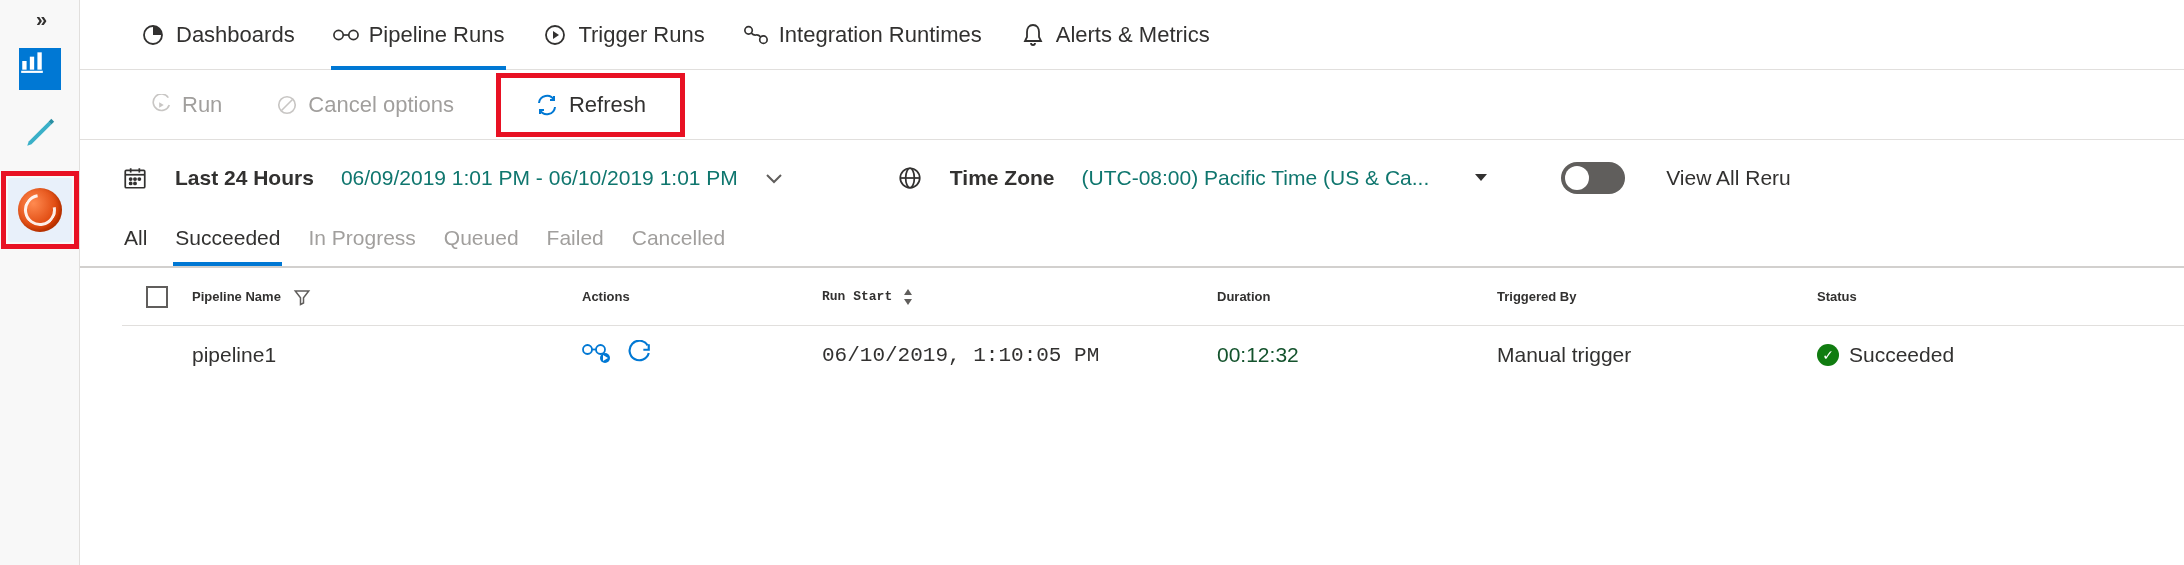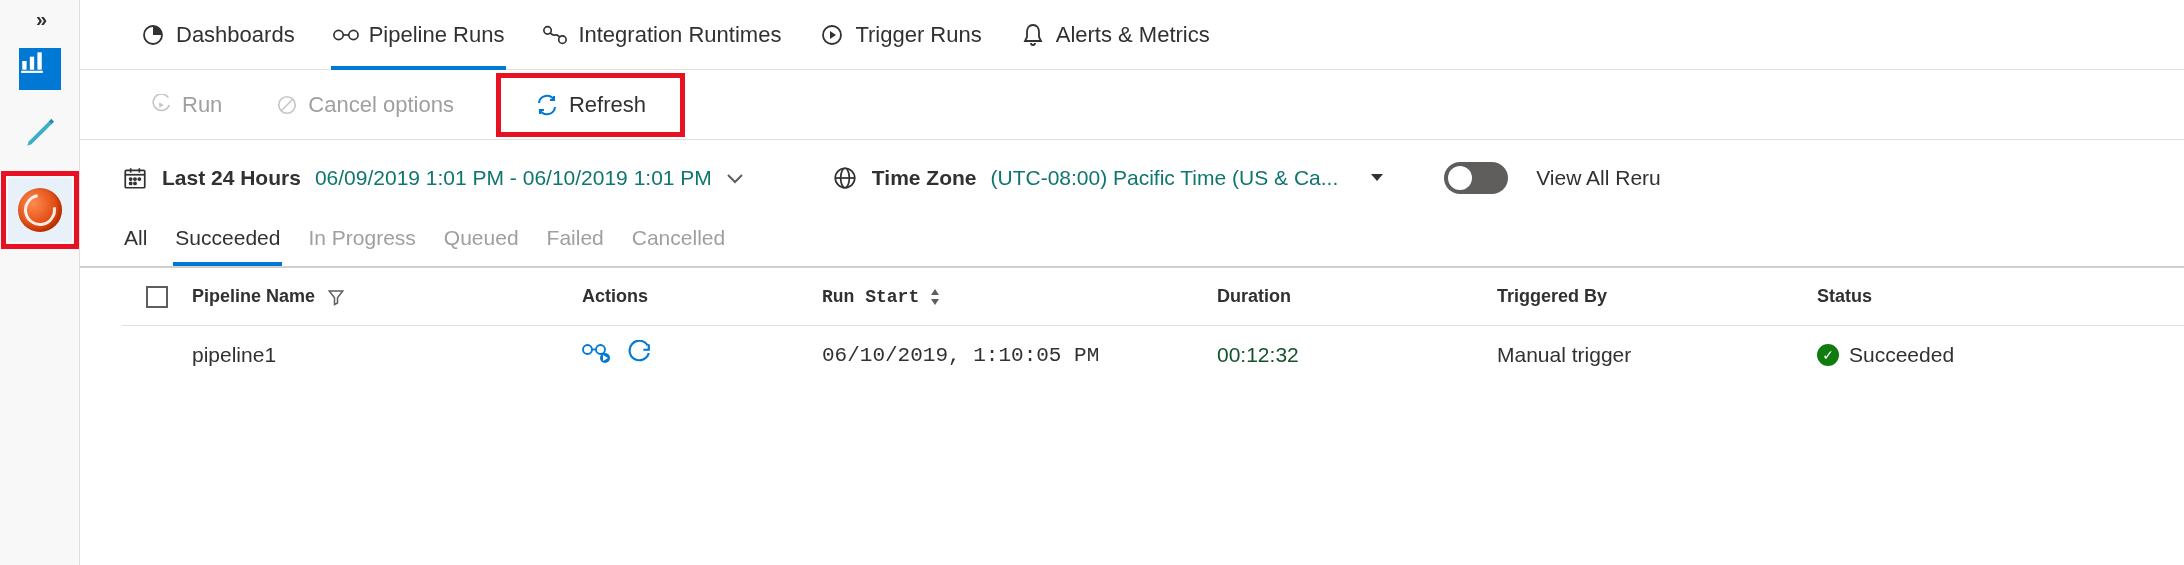--- a/index.html
+++ b/index.html
@@ -87,21 +87,21 @@
     padding: 8px 12px;
   }
   .tool-btn.enabled { color: #323130; }
   .refresh-highlight {
     border: 5px solid #e81123;
     padding: 6px 22px;
   }
   .refresh-icon { color: #0078d4; }
 
   .filterbar {
-    display:flex; align-items:center; gap: 14px;
+    display:flex; align-items:center; gap: 27px;
     padding: 22px 28px 22px 42px;
     font-size: 21px;
   }
   .filterbar .label { font-weight: 600; }
   .filterbar .muted { color: #0f766e; }
   .filterbar .spacer { flex: 0 0 60px; }
   .dropdown-caret { margin: 0 6px 0 18px; }
   .toggle {
     width: 64px; height: 32px; border-radius: 16px;
     background: #605e5c; position: relative;
@@ -118,21 +118,21 @@
     padding: 0 28px 0 42px;
     border-bottom: 2px solid #d2d0ce;
     font-size: 21px;
   }
   .status-tab { color: #a19f9d; padding: 10px 2px 12px 2px; border-bottom: 4px solid transparent; }
   .status-tab.active { color: #323130; border-bottom-color: #0078d4; }
   .status-tab.first { color: #323130; }
 
   .table { display:flex; flex-direction:column; padding-left: 42px; }
   .thead, .trow { display:flex; align-items:center; }
-  .thead { height: 58px; border-bottom: 1px solid #e1dfdd; font-weight:600; font-size: 18px; }
+  .thead { height: 58px; border-bottom: 1px solid #e1dfdd; font-weight:600; font-size: 13px; }
   .trow { height: 58px; font-size: 21px; }
   .col-chk { width: 70px; display:flex; justify-content:center; }
   .col-name { width: 390px; display:flex; align-items:center; gap:12px; }
   .col-actions { width: 240px; }
   .col-runstart { width: 395px; display:flex; align-items:center; gap:10px;font-family:Liberation Mono, monospace; }
   .col-duration { width: 280px; }
   .col-trigger { width: 320px; }
   .col-status { width: 200px; display:flex; align-items:center; gap:10px; }
   .duration-val { color: #14532d; }
   .checkbox-box { width:22px; height:22px; border:2px solid #605e5c; }
@@ -190,36 +190,36 @@
           <svg width="28" height="22" viewBox="0 0 28 22" fill="none" stroke="#323130" stroke-width="1.8">
               <rect x="1" y="6" width="10" height="10" rx="5"></rect>
               <rect x="17" y="6" width="10" height="10" rx="5"></rect>
               <line x1="11" y1="11" x2="17" y2="11"></line>
             </svg>
         </span>
         <span>Pipeline Runs</span>
       </div>
       <div class="tab">
         <span class="tab-icon">
+          <svg width="24" height="24" viewBox="0 0 24 24" fill="none" stroke="#323130" stroke-width="1.8">
+              <circle cx="12" cy="12" r="9"></circle>
+              <path d="M10 8 L16 12 L10 16 Z" fill="#323130" stroke="none"></path>
+            </svg>
+        </span>
+        <span>Trigger Runs</span>
+      </div>
+      <div class="tab">
+        <span class="tab-icon">
           <svg width="28" height="22" viewBox="0 0 28 22" fill="none" stroke="#323130" stroke-width="1.8">
               <circle cx="6" cy="6" r="4"></circle>
               <circle cx="22" cy="16" r="4"></circle>
               <path d="M9 9 C14 14 14 8 19 13"></path>
             </svg>
         </span>
         <span>Integration Runtimes</span>
-      </div>
-      <div class="tab">
-        <span class="tab-icon">
-          <svg width="24" height="24" viewBox="0 0 24 24" fill="none" stroke="#323130" stroke-width="1.8">
-              <circle cx="12" cy="12" r="9"></circle>
-              <path d="M10 8 L16 12 L10 16 Z" fill="#323130" stroke="none"></path>
-            </svg>
-        </span>
-        <span>Trigger Runs</span>
       </div>
       <div class="tab">
         <span class="tab-icon">
           <svg width="22" height="24" viewBox="0 0 22 24" fill="none" stroke="#323130" stroke-width="1.8">
               <path d="M11 2 C7 2 5 5 5 9 L5 14 L3 18 L19 18 L17 14 L17 9 C17 5 15 2 11 2 Z"></path>
               <path d="M9 20 A2 2 0 0 0 13 20"></path>
             </svg>
         </span>
         <span>Alerts &amp; Metrics</span>
       </div>

